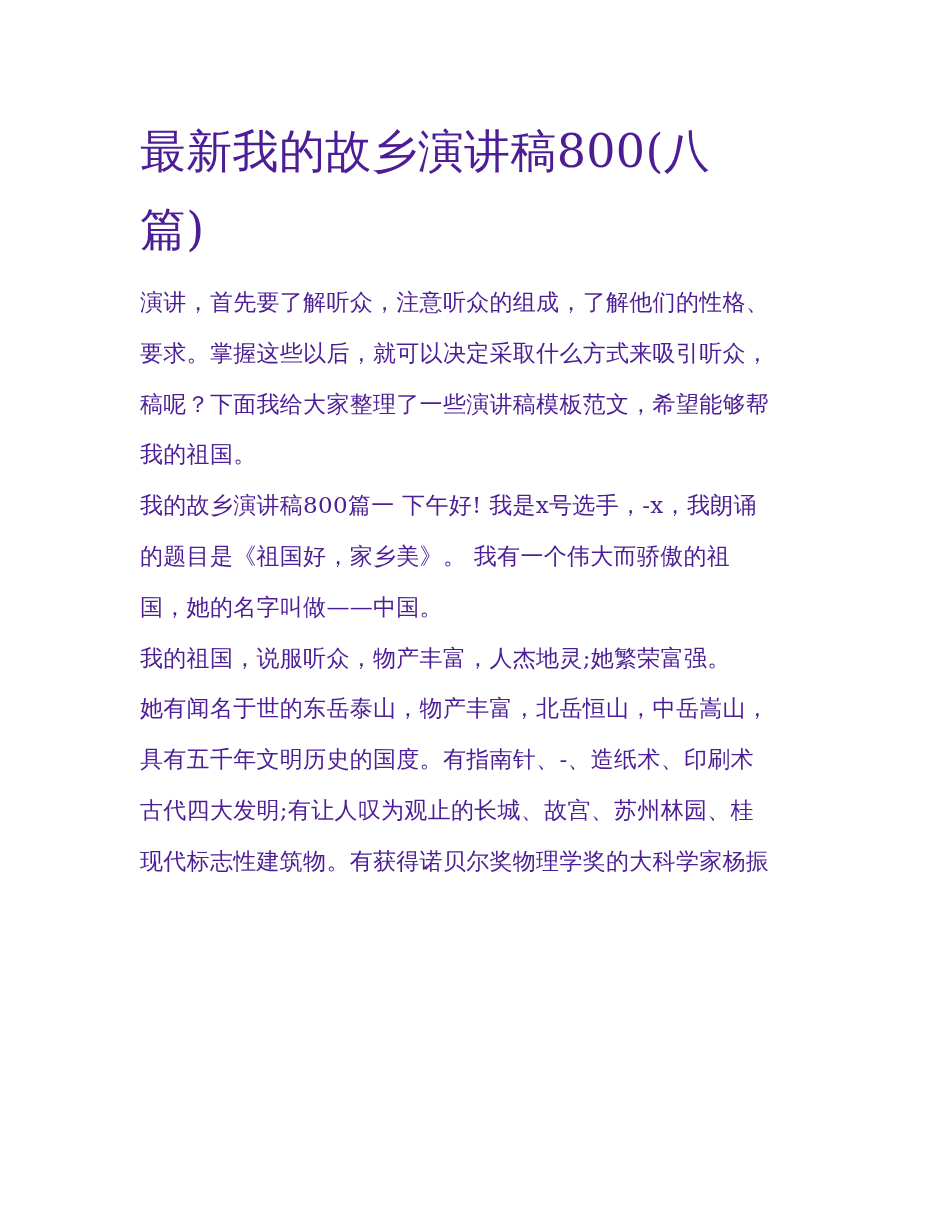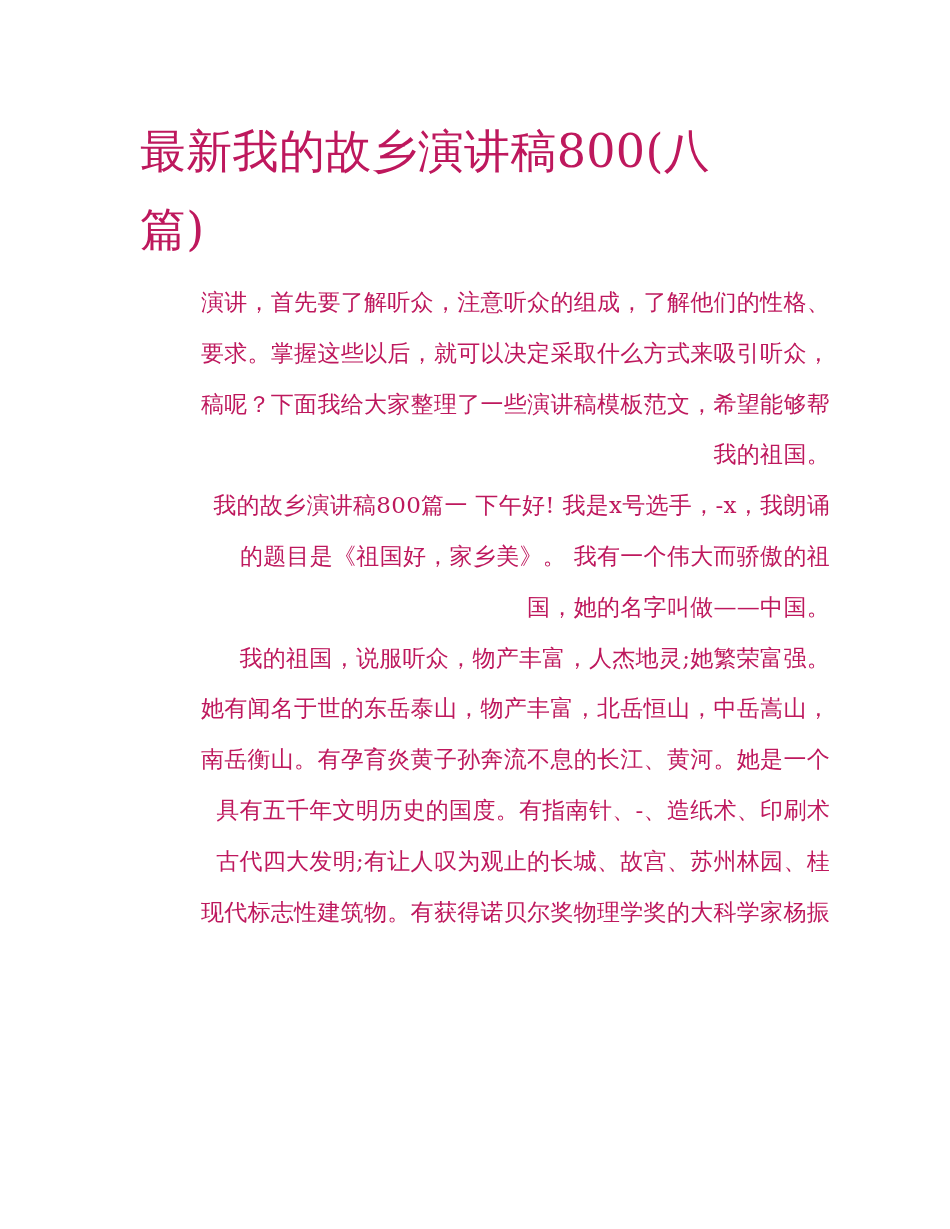--- a/index.html
+++ b/index.html
@@ -35,30 +35,29 @@
     }
     .title .line {
       display: block;
       white-space: nowrap;
     }
     .body {
       position: absolute;
       left: 140px;
       top: 284px;
       width: 690px;
-      text-align: right;
     }
     .line {
       display: block;
       white-space: nowrap;
       font-size: 23px;
       height: 50.8px;
       line-height: 36px;
       letter-spacing: 0.3px;
-      color: #be185d;
+      color: #4c1d95;
     }
   </style>
 </head>
 <body>
 
 <div class="page">
 
   <h1 class="title">
     <span class="line" style="font-size:46px;height:78px;line-height:78px;">最新我的故乡演讲稿800(八</span>
     <span class="line" style="font-size:46px;height:78px;line-height:78px;">篇)</span>
@@ -75,20 +74,19 @@
 
     <div>
       <span class="line">我的故乡演讲稿800篇一 下午好! 我是x号选手，-x，我朗诵</span>
       <span class="line">的题目是《祖国好，家乡美》。 我有一个伟大而骄傲的祖</span>
       <span class="line">国，她的名字叫做——中国。</span>
     </div>
 
     <div>
       <span class="line">我的祖国，说服听众，物产丰富，人杰地灵;她繁荣富强。</span>
       <span class="line">她有闻名于世的东岳泰山，物产丰富，北岳恒山，中岳嵩山，</span>
-      <span class="line">南岳衡山。有孕育炎黄子孙奔流不息的长江、黄河。她是一个</span>
       <span class="line">具有五千年文明历史的国度。有指南针、-、造纸术、印刷术</span>
       <span class="line">古代四大发明;有让人叹为观止的长城、故宫、苏州林园、桂</span>
       <span class="line">现代标志性建筑物。有获得诺贝尔奖物理学奖的大科学家杨振</span>
     </div>
 
   </div>
 </div>
 
 </body></html>

